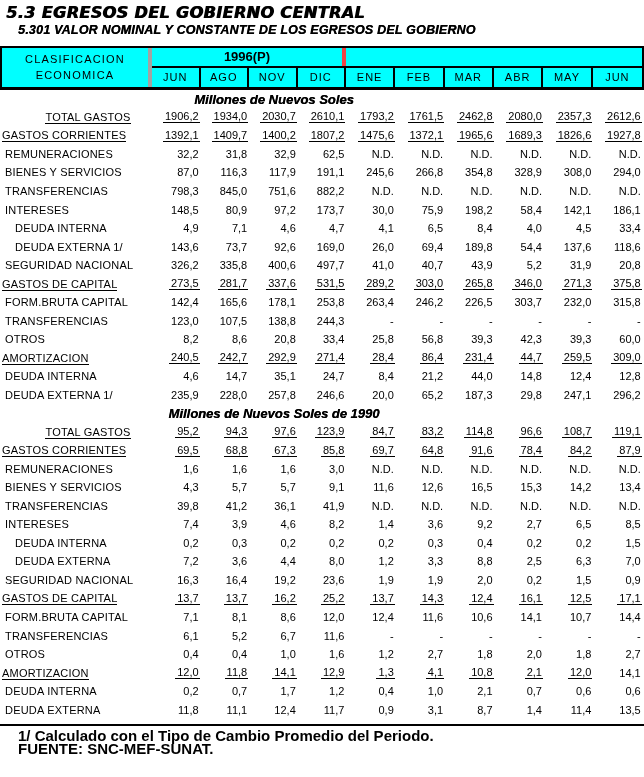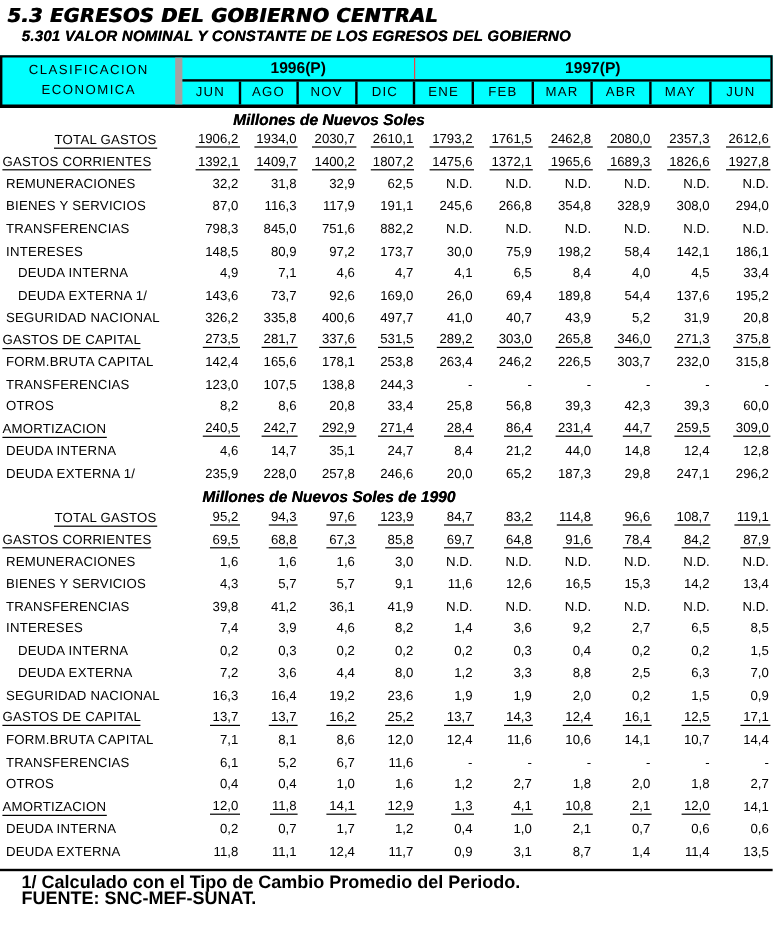--- a/index.html
+++ b/index.html
@@ -24,29 +24,29 @@
   }
   .subtitle.sub2 { padding-left:38px; }
 
   
   .htable {
     margin-top:7px; width:644px; height:44px;
     border:2px solid #000; border-bottom-width:3px;
     background:#00ffff; display:flex;
   }
   .hleft {
-    width:150px; border-right:6px solid #a3a3a3;
+    width:150px; border-right:4px solid #a3a3a3;
     display:flex; flex-direction:column; justify-content:space-around;
     align-items:center; padding:3px 0;
   }
   .hleft span { font-size:11px; letter-spacing:1.2px; }
   .hright { flex:1; display:flex; flex-direction:column; }
   .yrow { display:flex; height:20px; border-bottom:2px solid #000; }
   .ycell { font-size:13px; font-weight:bold; text-align:center; line-height:18px; }
-  .y1996 { width:194px; border-right:1px solid #ef4444; }
+  .y1996 { width:194px; border-right:4px solid #ef4444; }
   .y1997 { flex:1; }
   .mrow { display:flex; flex:1; }
   .mcell {
     font-size:11px; letter-spacing:1px; text-align:center;
     border-right:2px solid #000; display:flex; align-items:center; justify-content:center;
   }
   .mcell.m96 { width:48.5px; }
   .mcell.m97 { width:49.33px; }
   .mcell.last { border-right:none; flex:1; }
 
@@ -86,21 +86,20 @@
   <div class="subtitle">5.301 VALOR NOMINAL Y CONSTANTE DE LOS EGRESOS DEL GOBIERNO</div>
 
   <div class="htable">
     <div class="hleft">
       <span>CLASIFICACION</span>
       <span>ECONOMICA</span>
     </div>
     <div class="hright">
       <div class="yrow">
         <div class="ycell y1996">1996(P)</div>
-        <div class="ycell y1997">1997(P)</div>
       </div>
       <div class="mrow" id="month-row">
           <div class="mcell m96">JUN</div>
           <div class="mcell m96">AGO</div>
           <div class="mcell m96">NOV</div>
           <div class="mcell m96">DIC</div>
           <div class="mcell m97">ENE</div>
           <div class="mcell m97">FEB</div>
           <div class="mcell m97">MAR</div>
           <div class="mcell m97">ABR</div>
@@ -207,21 +206,21 @@
         <div class="lbl ind2"><span>DEUDA EXTERNA 1/</span></div>
         <div class="val"><span>143,6</span></div>
         <div class="val"><span>73,7</span></div>
         <div class="val"><span>92,6</span></div>
         <div class="val"><span>169,0</span></div>
         <div class="val"><span>26,0</span></div>
         <div class="val"><span>69,4</span></div>
         <div class="val"><span>189,8</span></div>
         <div class="val"><span>54,4</span></div>
         <div class="val"><span>137,6</span></div>
-        <div class="val"><span>195,2</span></div>
+        <div class="val"><span>118,6</span></div>
       </div>
       <div class="row">
         <div class="lbl ind1"><span>SEGURIDAD NACIONAL</span></div>
         <div class="val"><span>326,2</span></div>
         <div class="val"><span>335,8</span></div>
         <div class="val"><span>400,6</span></div>
         <div class="val"><span>497,7</span></div>
         <div class="val"><span>41,0</span></div>
         <div class="val"><span>40,7</span></div>
         <div class="val"><span>43,9</span></div>

